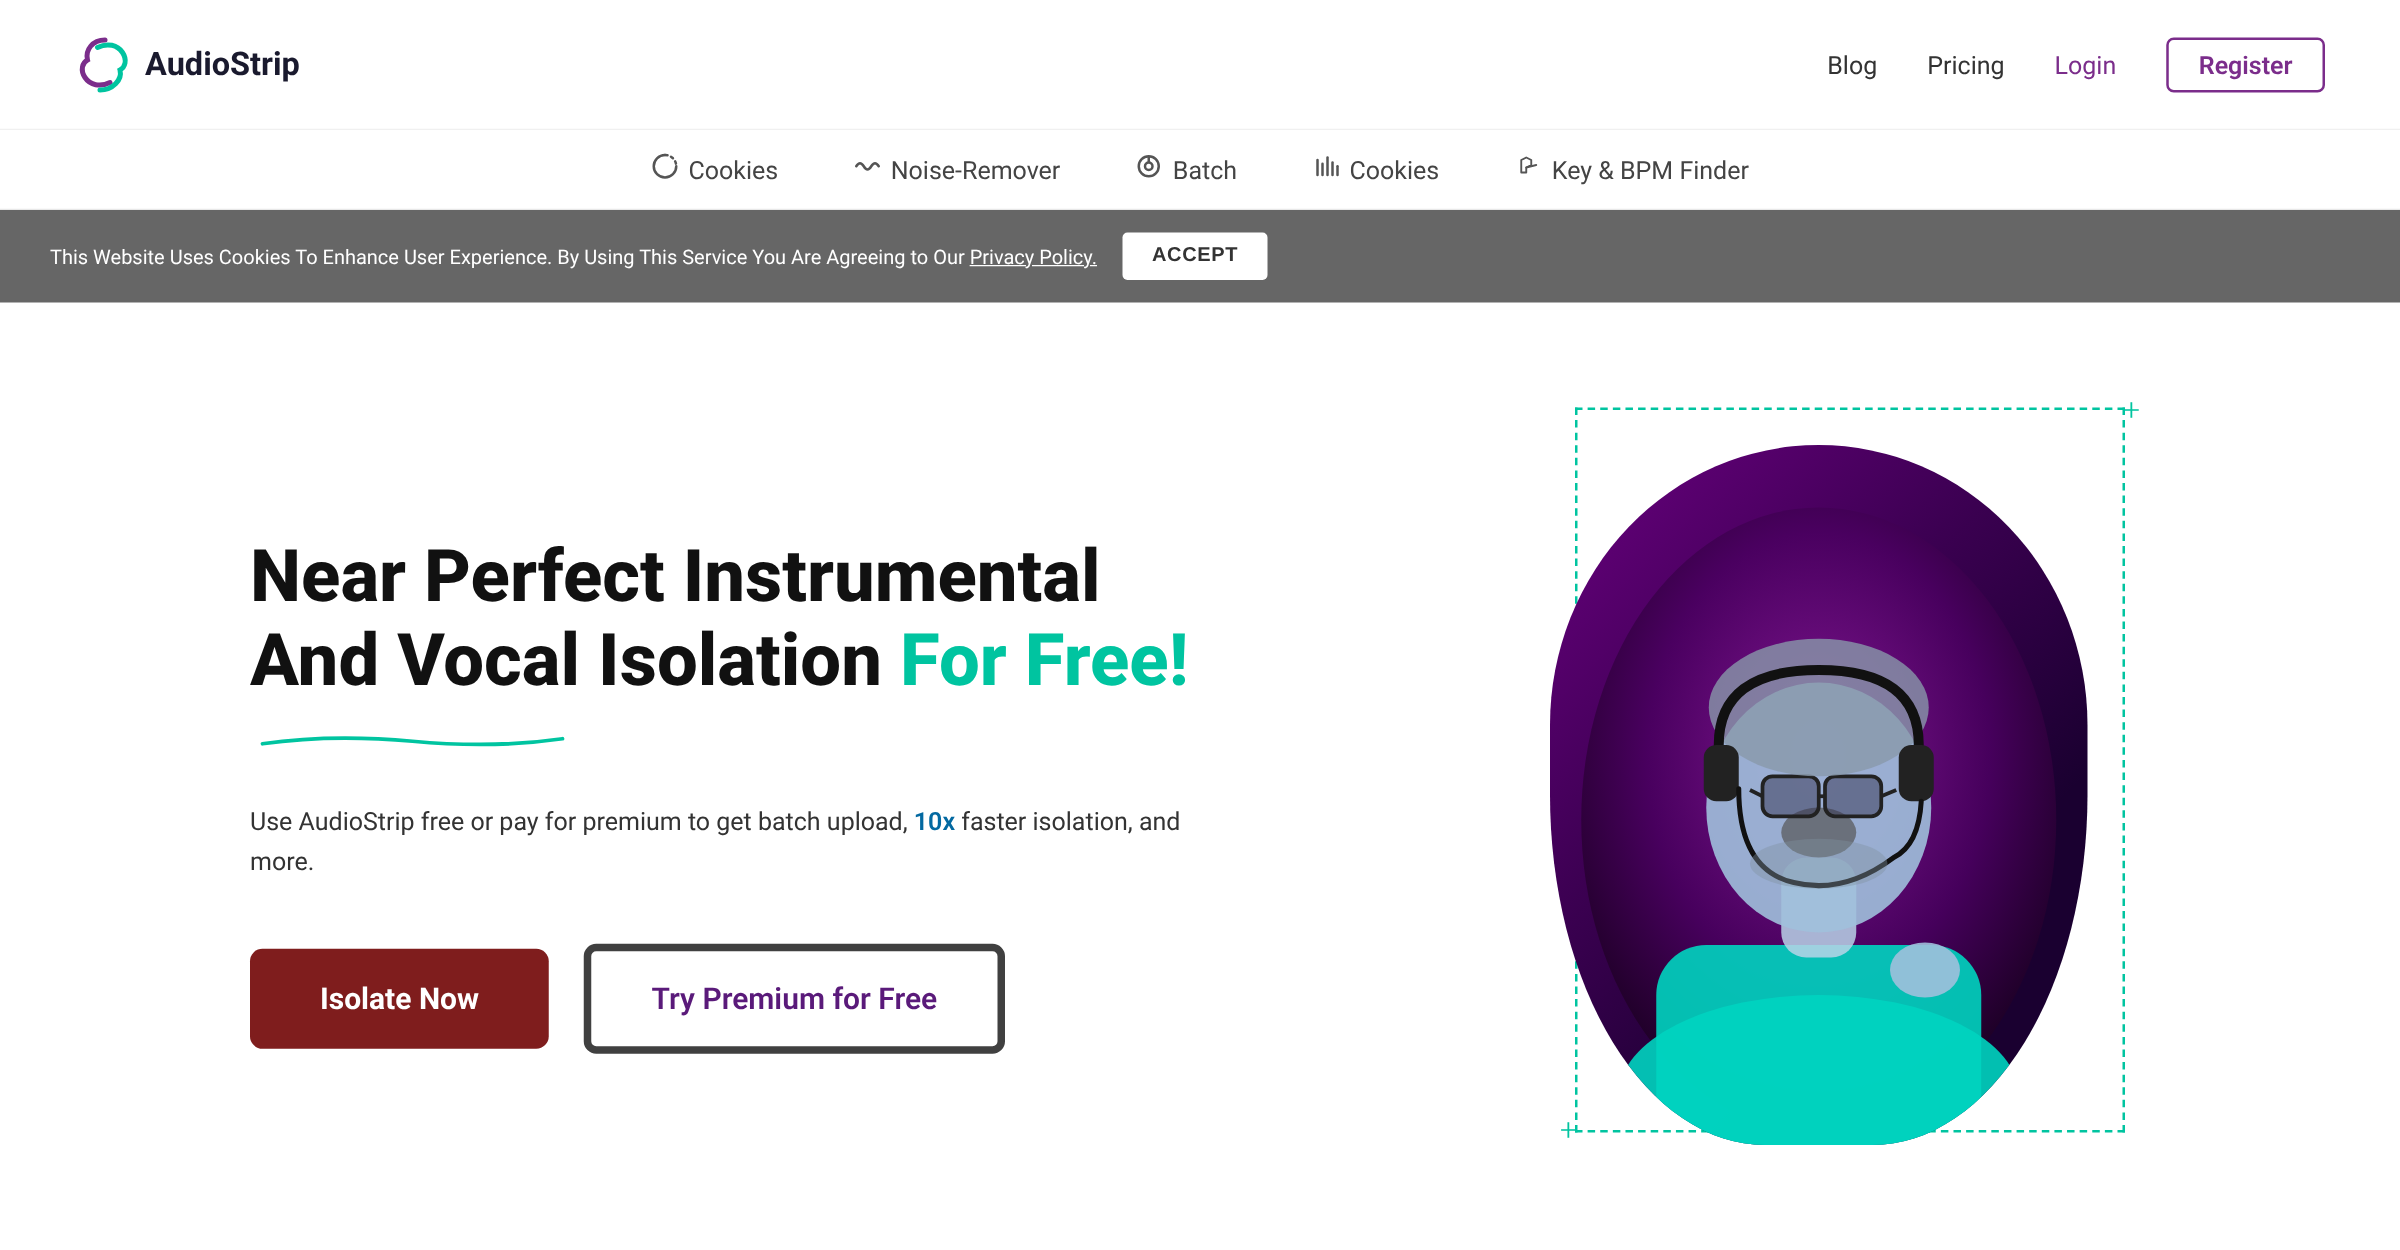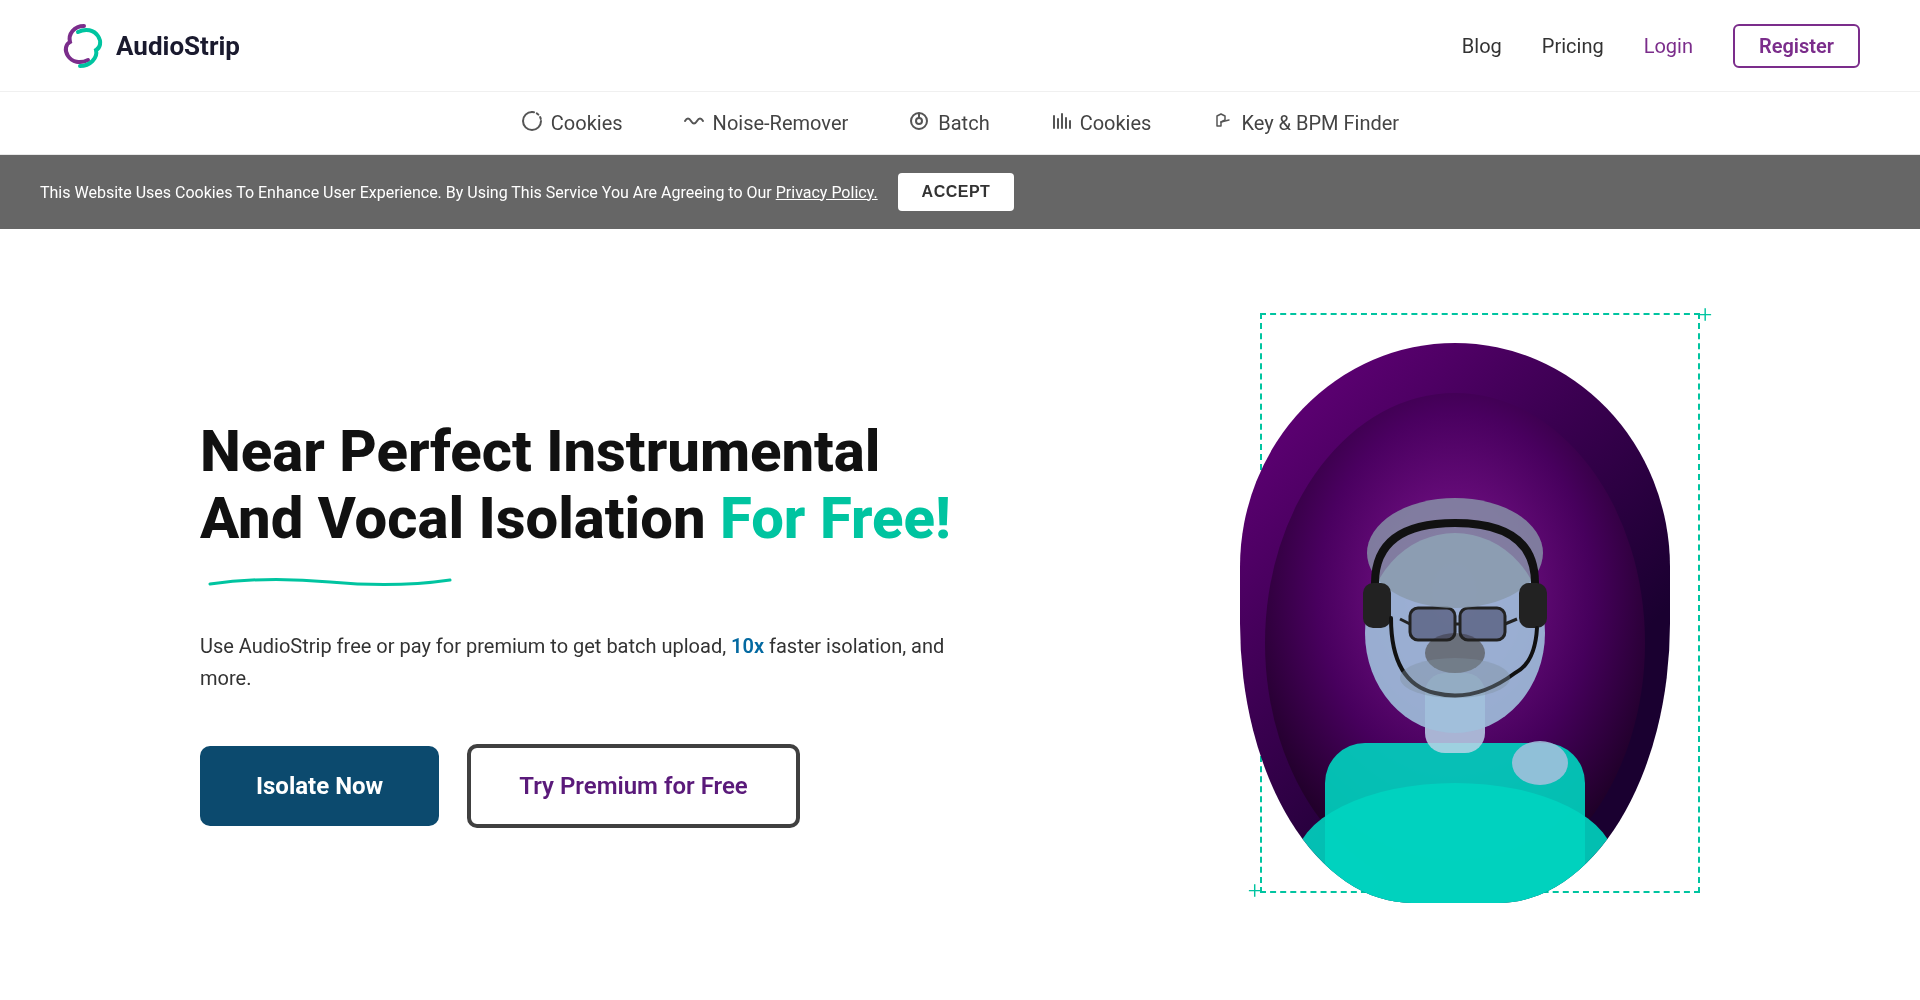--- a/index.html
+++ b/index.html
@@ -4,21 +4,21 @@
   <style>
     * { margin: 0; padding: 0; box-sizing: border-box; }
     body { font-family: -apple-system, BlinkMacSystemFont, 'Segoe UI', Roboto, sans-serif; background: #fff; width: 1920px; min-height: 1000px; overflow-x: hidden; }
 
     
     .header {
       display: flex;
       align-items: center;
       justify-content: space-between;
       padding: 0 60px;
-      height: 92px;
+      height: 104px;
       background: #fff;
       border-bottom: 1px solid #f0f0f0;
     }
     .logo-area {
       display: flex;
       align-items: center;
       gap: 8px;
     }
     .logo-svg {
       width: 48px;
@@ -150,35 +150,35 @@
     .hero-desc .highlight {
       color: #0369a1;
       font-weight: 600;
     }
     .hero-buttons {
       display: flex;
       gap: 28px;
       align-items: center;
     }
     .btn-isolate {
-      background: #0c4a6e;
+      background: #7f1d1d;
       color: #fff;
       border: none;
       padding: 26px 56px;
       font-size: 24px;
       font-weight: 700;
       border-radius: 10px;
       cursor: pointer;
       text-decoration: none;
       display: inline-block;
     }
     .btn-premium {
       background: #fff;
       color: #5a1a7a;
-      border: 4px solid #404040;
+      border: 6px solid #404040;
       padding: 24px 48px;
       font-size: 24px;
       font-weight: 600;
       border-radius: 10px;
       cursor: pointer;
       text-decoration: none;
       display: inline-block;
     }
 
     

